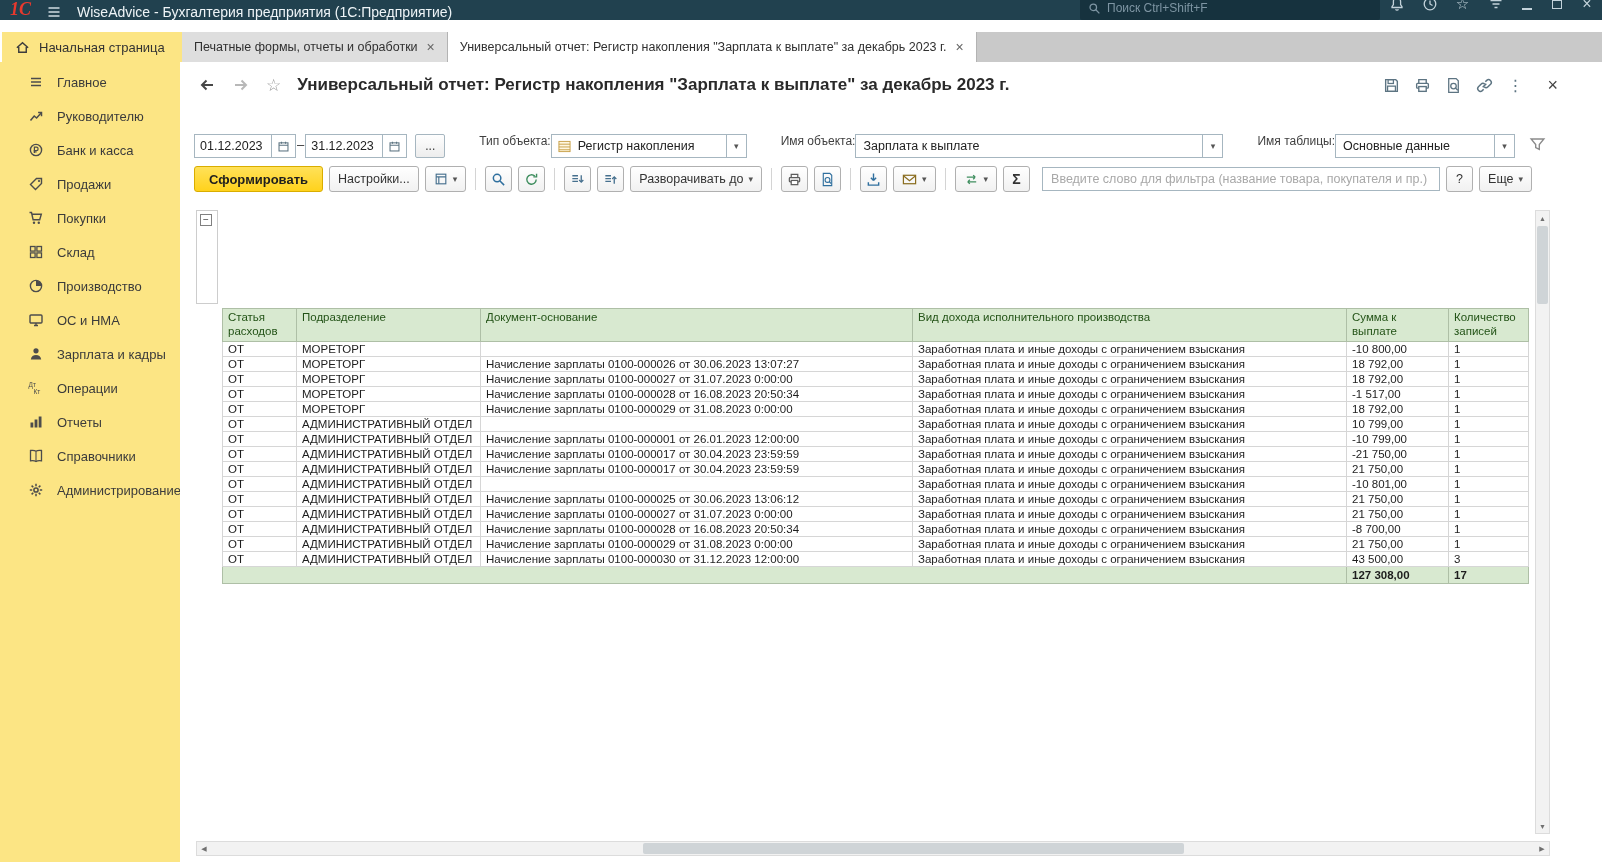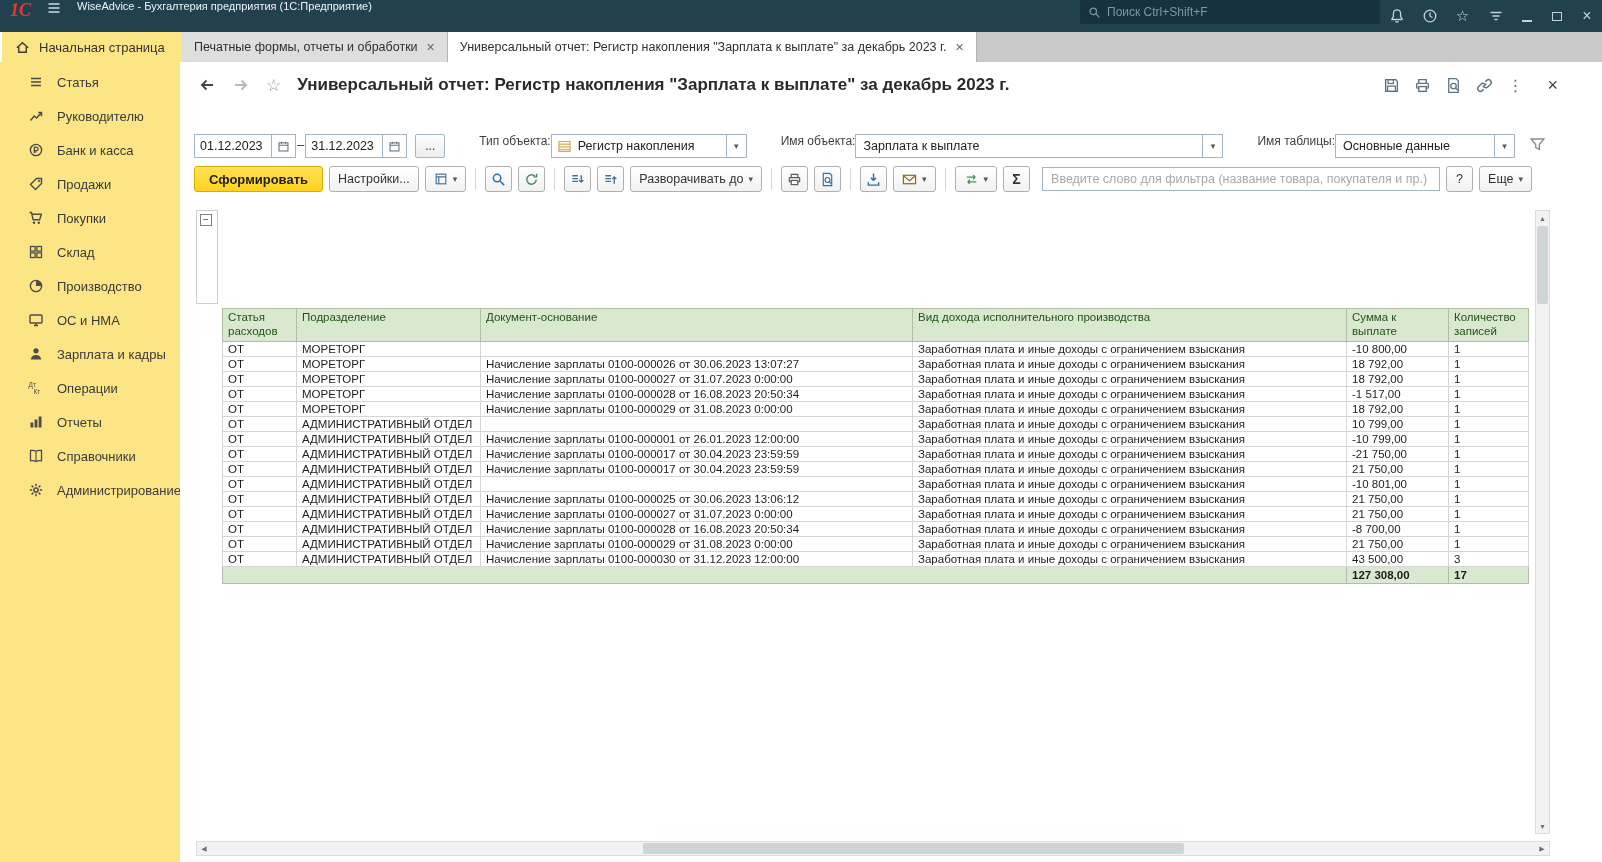--- a/index.html
+++ b/index.html
@@ -1,24 +1,24 @@
 <!DOCTYPE html>
 <html><head>
 <meta charset="utf-8">
 <style>
   *{box-sizing:border-box;margin:0;padding:0}
   html,body{width:1602px;height:862px;overflow:hidden}
   body{font-family:"Liberation Sans","DejaVu Sans",sans-serif;font-size:13px;background:#fff;position:relative;cursor:default}
   svg{display:block}
 
   
-  .topbar{position:absolute;left:0;top:0;width:1602px;height:32px;background:#21414f;display:flex;align-items:flex-start;color:#dbe6ec}
+  .topbar{position:absolute;left:0;top:0;width:1602px;height:20px;background:#21414f;display:flex;align-items:flex-end;color:#dbe6ec}
   .logo{font-family:"Liberation Serif",serif;font-style:italic;font-weight:bold;color:#e8392e;font-size:18px;margin-left:10px}
   .hamburger{margin:0 15px;color:#cfdbe2;cursor:pointer}
-  .app-title{font-size:11px;color:#eef4f7;white-space:nowrap}
+  .app-title{font-size:14px;color:#eef4f7;white-space:nowrap}
   .tb-search{margin-left:auto;width:300px;height:22px;background:#16323e;border-radius:2px;display:flex;align-items:center;padding:12px 8px;gap:6px;color:#7e95a3}
   .tb-search input{flex:1;background:transparent;border:0;outline:none;color:#d8e3e9;font-size:12px;font-family:inherit}
   .tb-search input::placeholder{color:#7e95a3}
   .tb-ico{width:33px;height:32px;display:flex;align-items:center;justify-content:center;color:#c3d2da;cursor:pointer}
   .fav-glyph{font-size:15px}
   .win-btn{width:30px;height:32px;display:flex;align-items:center;justify-content:center;color:#c3d2da;font-size:16px;cursor:pointer}
   .mini{width:10px;height:2px;background:currentColor;margin-top:9px}
   .maxi{width:10px;height:9px;border:1.5px solid currentColor}
 
   
@@ -175,21 +175,21 @@
 </div>
 
 <nav class="sidebar">
   <div>
       <div class="side-item">
         <span class="side-ico">
           <svg width="16" height="16" viewBox="0 0 16 16">
             <path d="M3 4.5h10M3 8h10M3 11.5h10" stroke="currentColor" stroke-width="1.7" fill="none"></path>
           </svg>
         </span>
-        <span>Статья</span>
+        <span>Главное</span>
       </div>
       <div class="side-item">
         <span class="side-ico">
           <svg width="16" height="16" viewBox="0 0 16 16">
             <path d="M2.5 12.5 6.2 8l2.4 2 4.9-5.4" fill="none" stroke="currentColor" stroke-width="1.5"></path>
             <path d="M13.5 8.2V4.6h-3.4" fill="none" stroke="currentColor" stroke-width="1.5"></path>
           </svg>
         </span>
         <span>Руководителю</span>
       </div>

